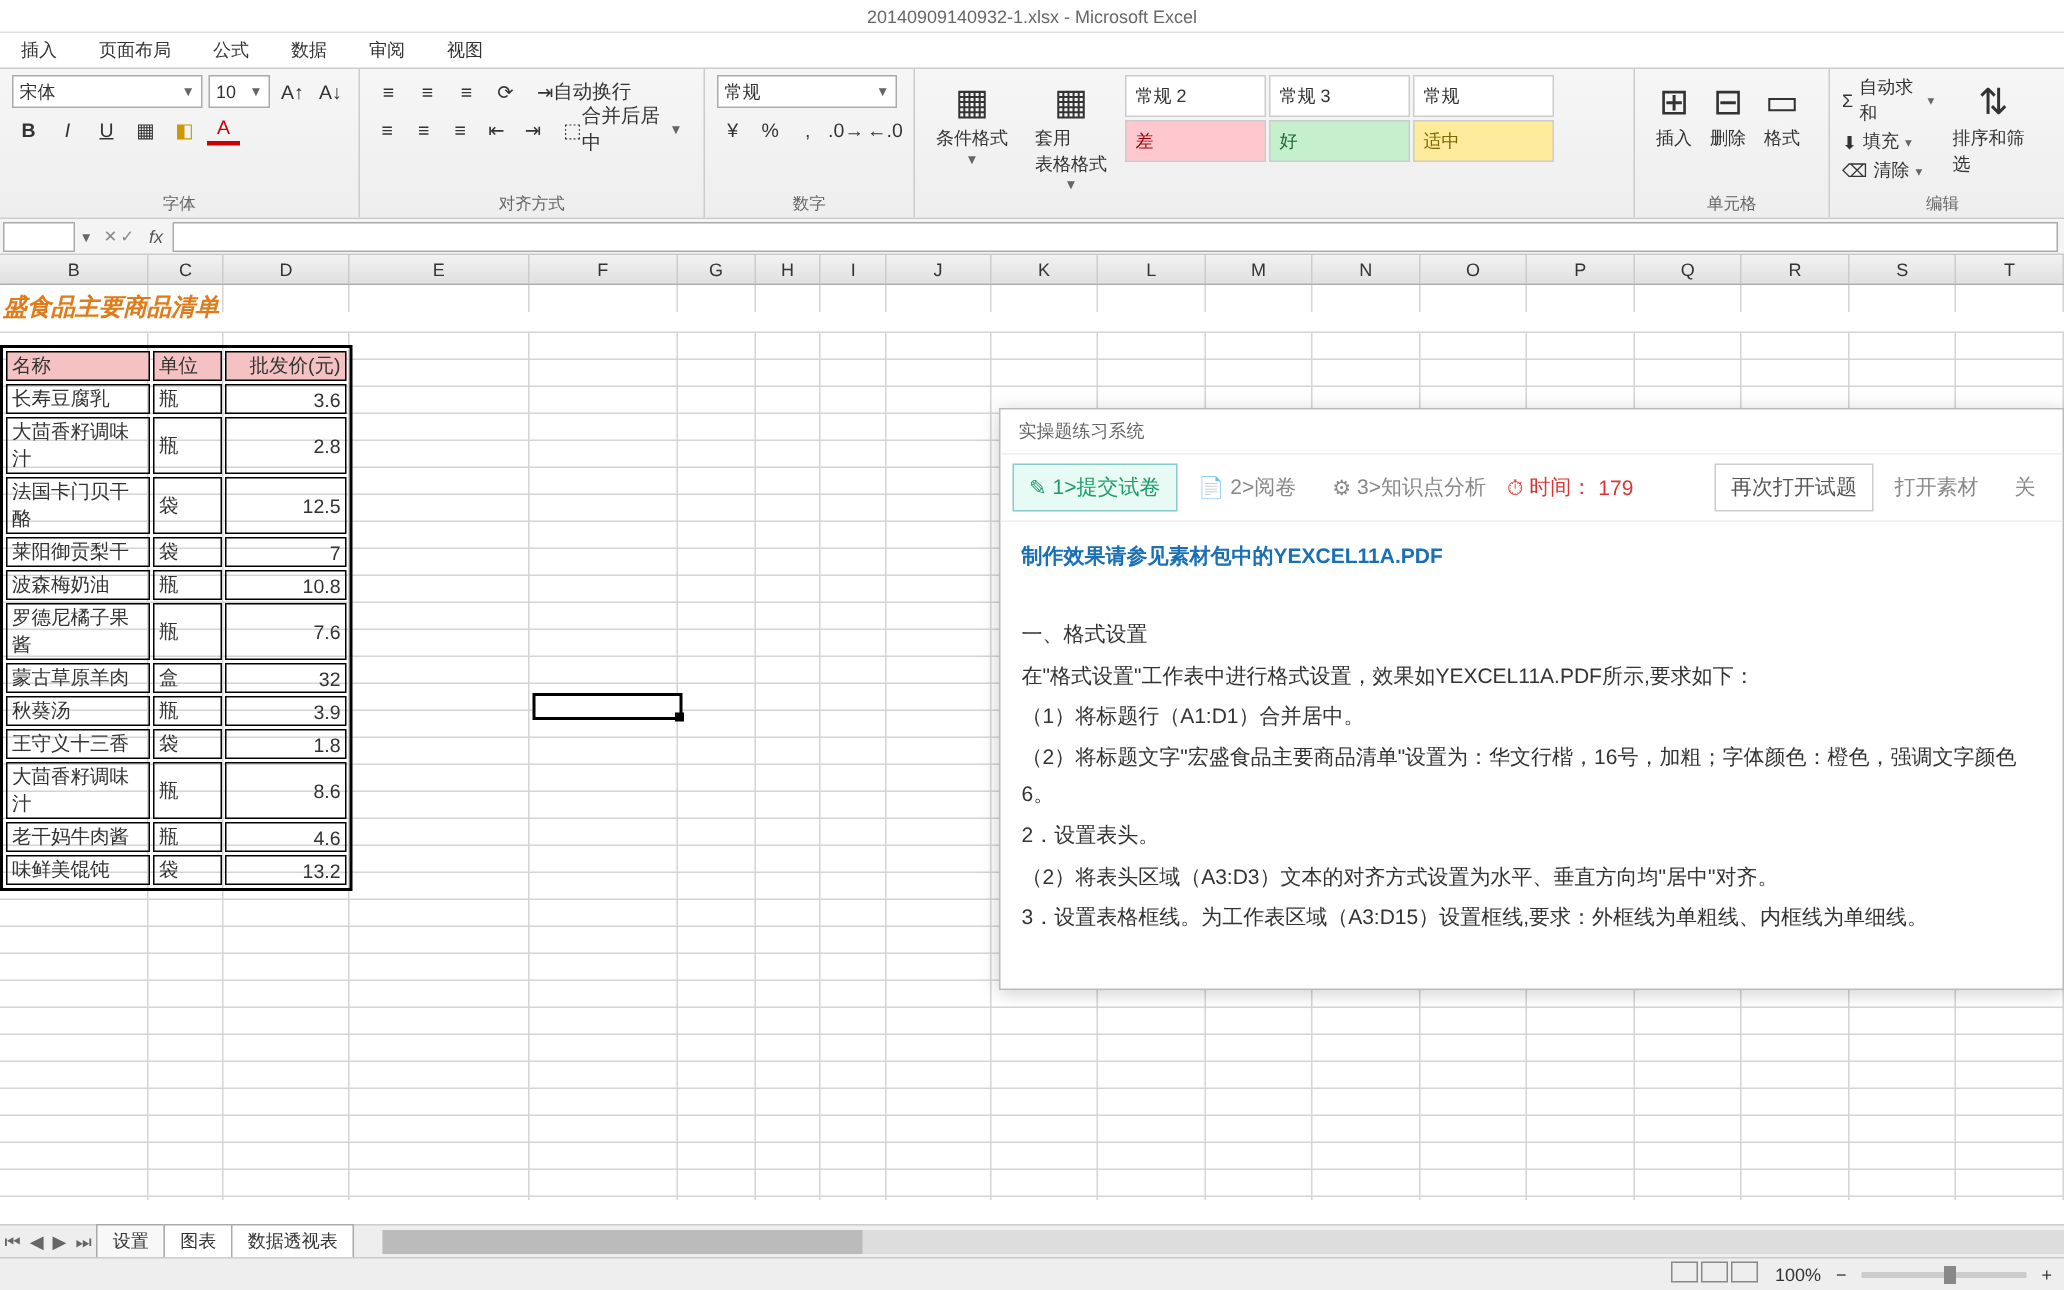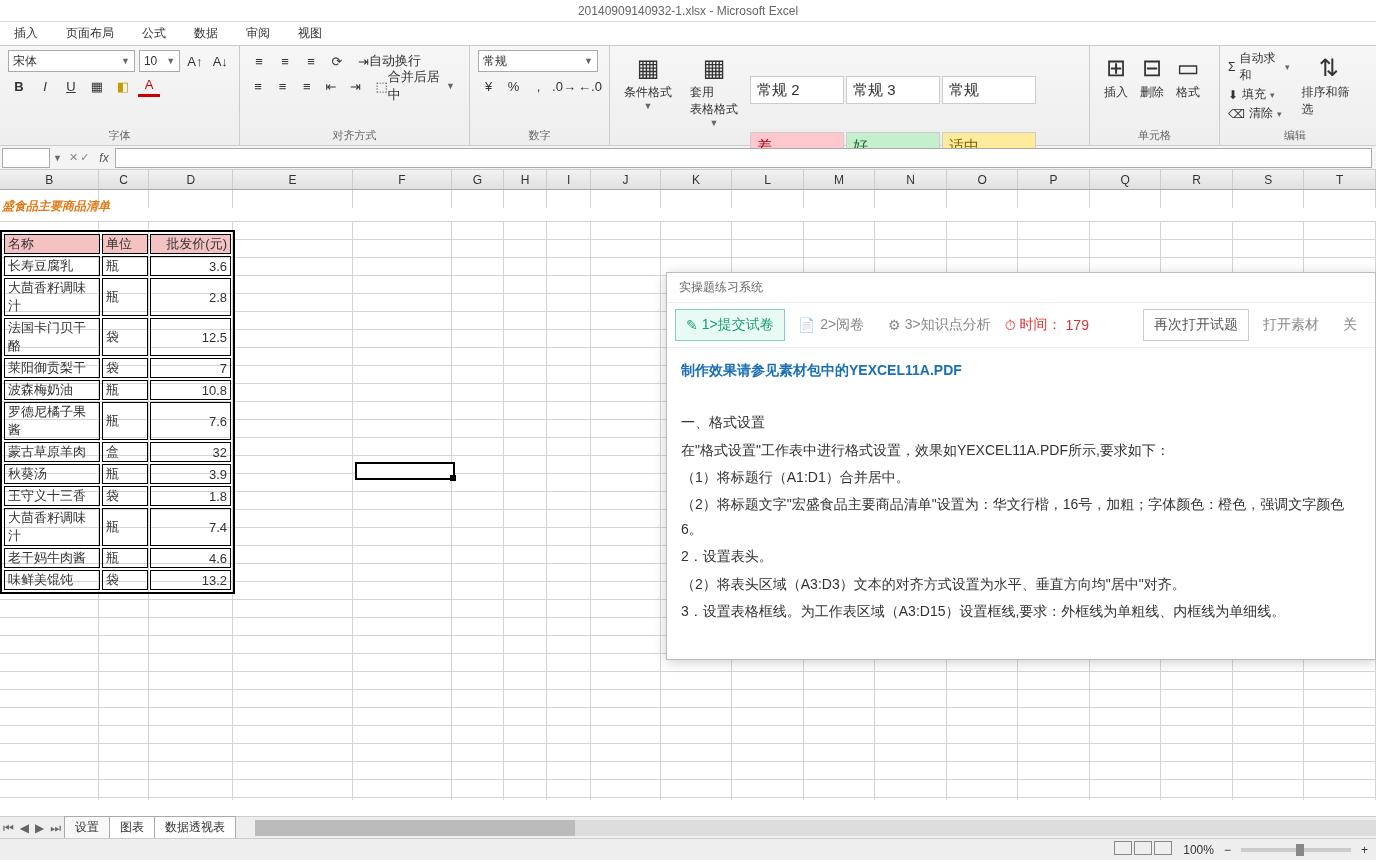--- a/index.html
+++ b/index.html
@@ -18,21 +18,21 @@
 .rgroup-label { text-align: center; font-size: 11px; color: #666; margin-top: 2px; }
 .rrow { display: flex; align-items: center; gap: 4px; margin-bottom: 3px; }
 .fontsel { width: 130px; height: 22px; border: 1px solid #aaa; background: #fff; padding: 0 4px; display: flex; align-items: center; justify-content: space-between; }
 .sizesel { width: 42px; height: 22px; border: 1px solid #aaa; background: #fff; padding: 0 4px; display: flex; align-items: center; justify-content: space-between; }
 .tbtn { width: 22px; height: 22px; display: flex; align-items: center; justify-content: center; cursor: default; font-size: 13px; }
 .tbtn.wide { width: auto; padding: 0 6px; }
 .vbtn { display: flex; flex-direction: column; align-items: center; padding: 2px 6px; cursor: default; font-size: 12px; }
 .vbtn .glyph { font-size: 24px; height: 32px; display: flex; align-items: center; }
 .styles-gallery { display: flex; flex-direction: column; gap: 2px; }
 .styles-row { display: flex; gap: 2px; }
-.style-cell { width: 94px; height: 28px; border: 1px solid #ccc; background: #fff; display: flex; align-items: center; padding: 0 6px; font-size: 15px; margin-top: 26px; }
+.style-cell { width: 94px; height: 28px; border: 1px solid #ccc; background: #fff; display: flex; align-items: center; padding: 0 6px; font-size: 12px; }
 .style-cell.bad { background: #ffc7ce; color: #9c0006; }
 .style-cell.neutral { background: #ffeb9c; color: #7d6500; }
 .style-cell.good { background: #c6efce; color: #1e6a2f; }
 .side-list { display: flex; flex-direction: column; gap: 2px; font-size: 12px; }
 .side-list div { display: flex; align-items: center; gap: 4px; }
 
 
 .fbar { height: 24px; border-bottom: 1px solid #ccc; display: flex; align-items: center; background: #f4f4f4; }
 .namebox { width: 48px; height: 20px; border: 1px solid #aaa; background: #fff; margin-left: 2px; }
 .fbar .fx { padding: 0 6px; font-style: italic; color: #555; }
@@ -43,21 +43,21 @@
 
 .grid-wrap { position: relative; }
 .colheads { display: flex; height: 20px; background: linear-gradient(#f2f2f2,#e0e0e0); border-bottom: 1px solid #aaa; }
 .colheads div { border-right: 1px solid #ccc; text-align: center; line-height: 20px; font-size: 12px; color: #333; }
 .sheet { position: relative; height: 610px; overflow: hidden; }
 .gridlines { position: absolute; inset: 0; }
 .row { display: flex; height: 18px; border-bottom: 1px solid #d4d4d4; }
 .cell { border-right: 1px solid #d4d4d4; height: 18px; line-height: 17px; padding: 0 2px; font-size: 12px; overflow: hidden; white-space: nowrap; }
 
 
-.content-title { position:absolute; top:0; left:0; height:32px; line-height:32px; width:235px; color:#e07b1a; font-style:italic; font-family:"STXingkai","SimSun"; font-size:12px; font-weight:bold; padding-left:2px;}
+.content-title { position:absolute; top:0; left:0; height:32px; line-height:32px; width:235px; color:#e07b1a; font-style:italic; font-family:"STXingkai","SimSun"; font-size:16px; font-weight:bold; padding-left:2px;}
 .data-table { position:absolute; top:40px; left:0; border:2px solid #000; }
 .data-table th, .data-table td { border:1px solid #000; font-size:13px; height:18px; padding:0 3px; }
 .data-table th { background:#f4c2c2; font-weight:normal; text-align:center;}
 .data-table .col-b{width:96px; text-align:left;} 
 .data-table .col-c{width:46px; text-align:left;}
 .data-table .col-d{width:81px; text-align:right;}
 
 .active-cell { position:absolute; border:2px solid #000; background:#fff; pointer-events:none;}
 .active-handle { position:absolute; width:6px; height:6px; background:#000; right:-3px; bottom:-3px;}
 
@@ -1045,21 +1045,21 @@
             <td class="col-d">3.9</td>
           </tr>
           <tr>
             <td class="col-b">王守义十三香</td>
             <td class="col-c">袋</td>
             <td class="col-d">1.8</td>
           </tr>
           <tr>
             <td class="col-b">大茴香籽调味汁</td>
             <td class="col-c">瓶</td>
-            <td class="col-d">7.4</td>
+            <td class="col-d">8.6</td>
           </tr>
           <tr>
             <td class="col-b">老干妈牛肉酱</td>
             <td class="col-c">瓶</td>
             <td class="col-d">4.6</td>
           </tr>
           <tr>
             <td class="col-b">味鲜美馄饨</td>
             <td class="col-c">袋</td>
             <td class="col-d">13.2</td>

